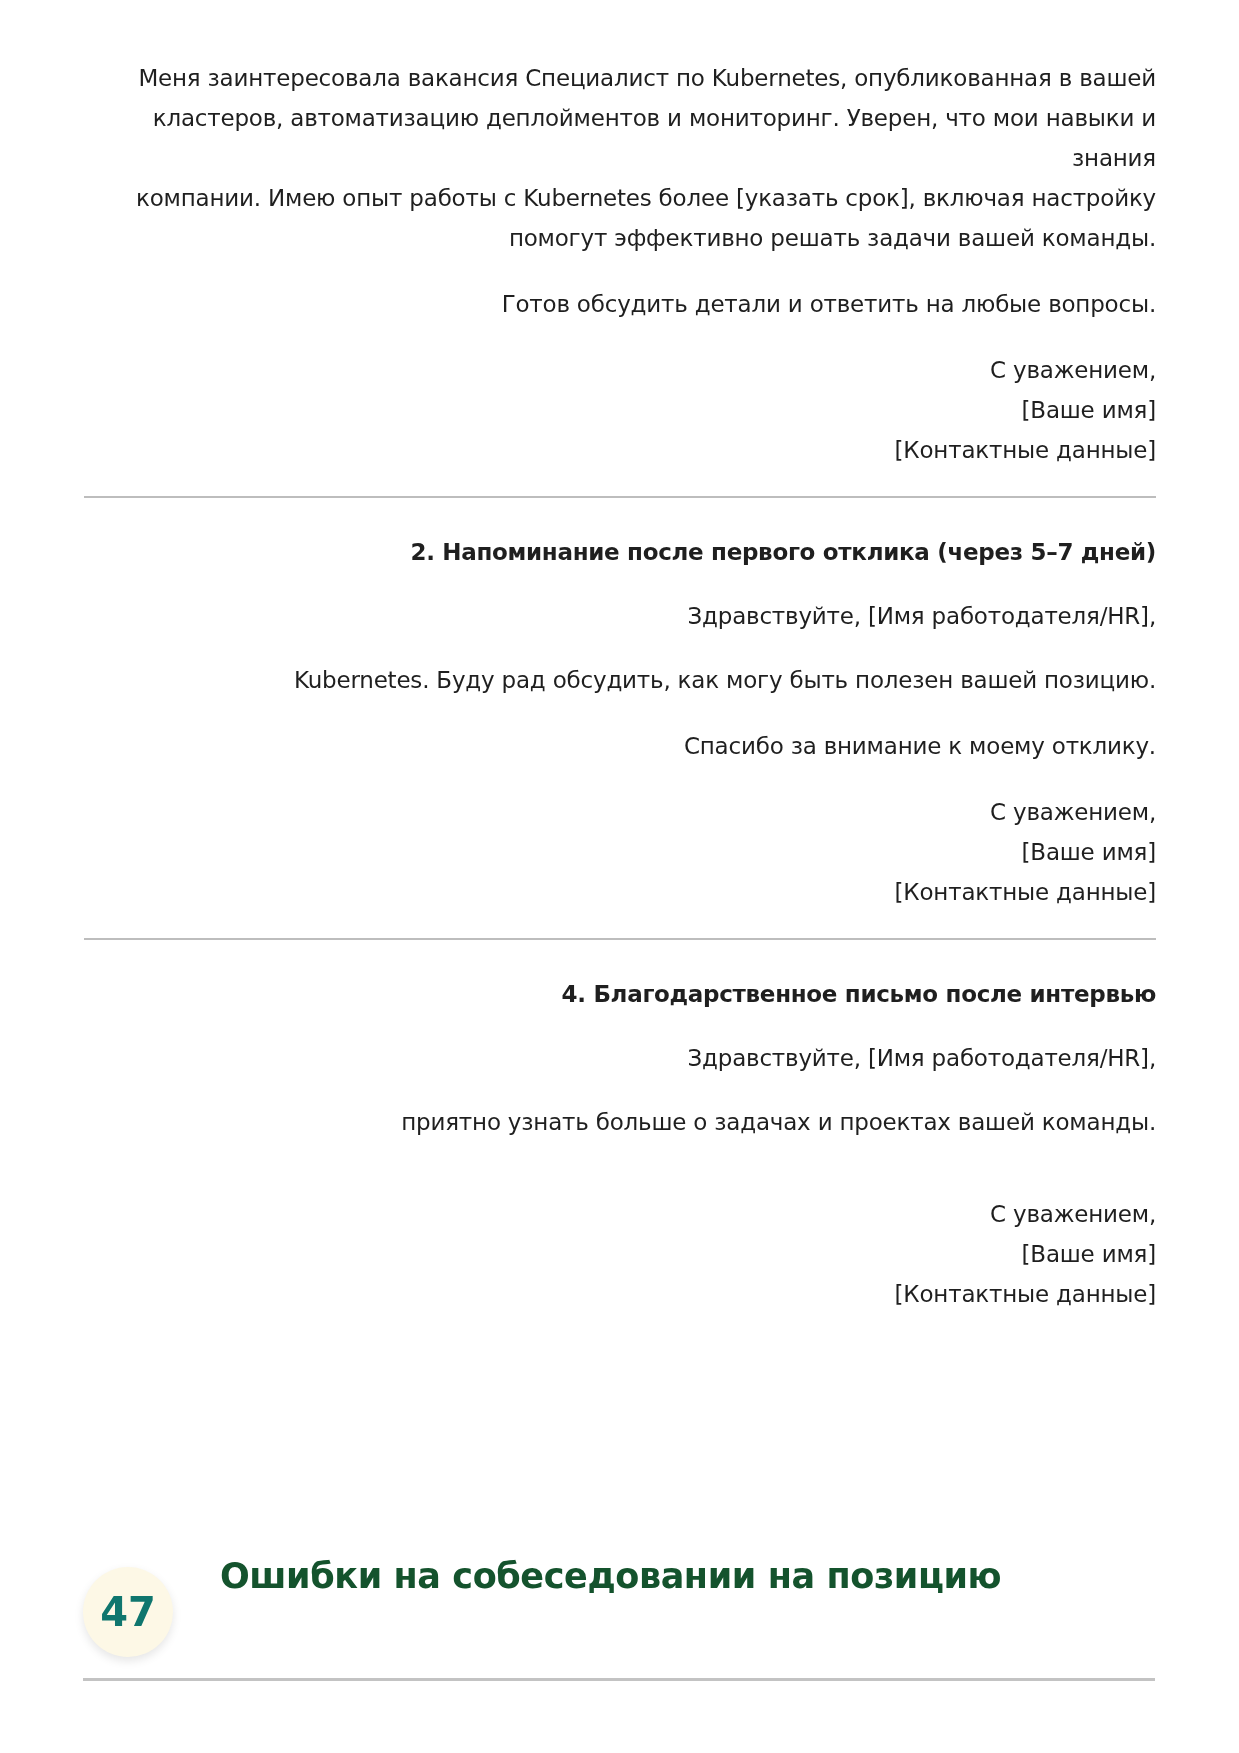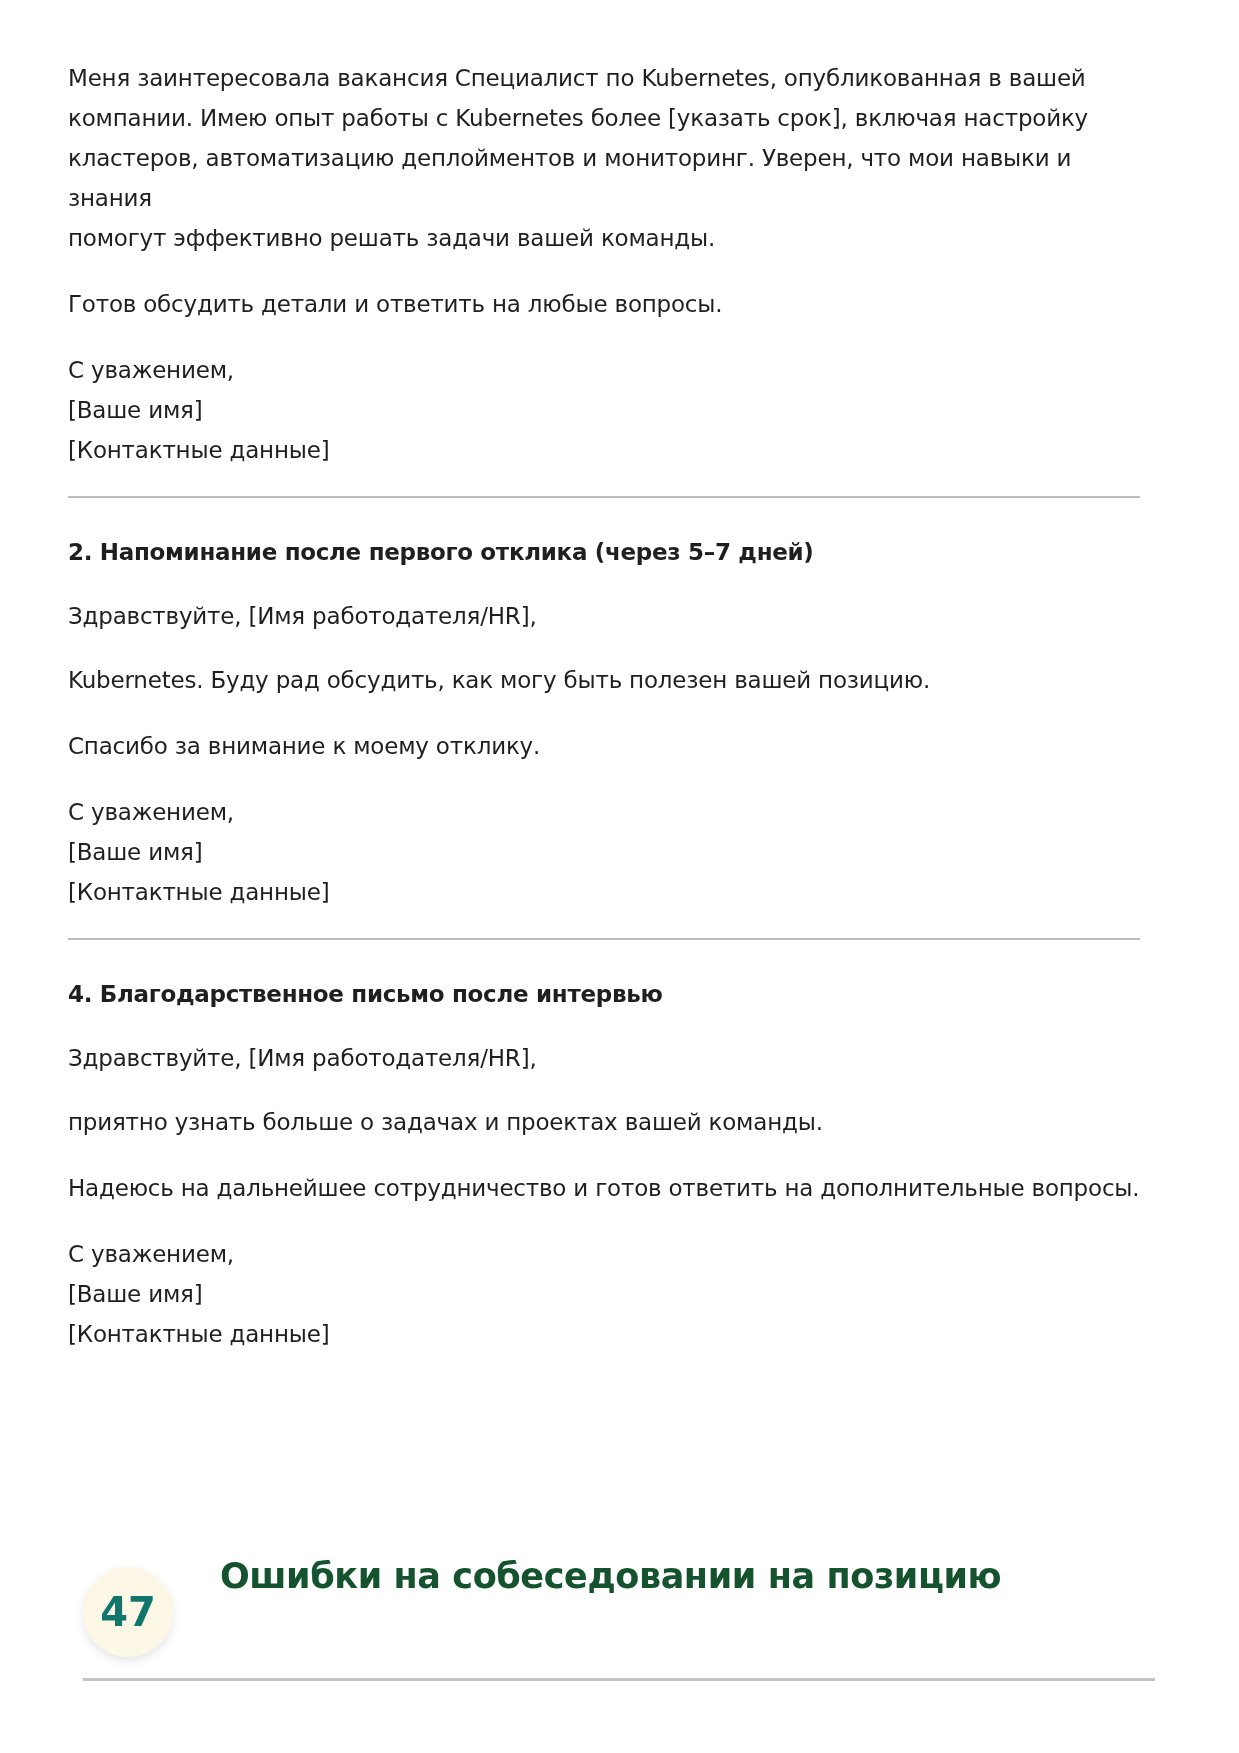--- a/index.html
+++ b/index.html
@@ -1,21 +1,21 @@
 <!DOCTYPE html>
 <html><head>
 <meta charset="utf-8">
 <style>
   html, body { margin: 0; padding: 0; background: #ffffff; }
   body {
     width: 1239px; height: 1753px; position: relative; overflow: hidden;
     font-family: "DejaVu Sans", "Liberation Sans", sans-serif;
     color: #1f1f1f;
   }
-  .page { position: absolute; left: 68px; top: 58px; width: 1072px; }
+  .page { position: absolute; left: 84px; top: 58px; width: 1072px; text-align: right; }
   p { margin: 0; font-size: 23px; line-height: 40px; letter-spacing: -0.2px; }
   .gap { height: 24px; }
   .gap-s { height: 26px; }
   .sep { height: 2px; background: #bdbdbd; margin: 26px 0 0 0; }
   .section-title { font-weight: bold; font-size: 23px; line-height: 40px; margin-top: 34px; letter-spacing: -0.3px; }
   .chapter { position: absolute; left: 83px; top: 1545px; width: 1072px; height: 130px; }
   .badge {
     position: absolute; left: 0; top: 22px; width: 90px; height: 90px; border-radius: 50%;
     background: #fdf8e6; box-shadow: 0 4px 10px rgba(0,0,0,0.10);
     display: flex; align-items: center; justify-content: center;
@@ -28,22 +28,22 @@
   .chapter-sep { position: absolute; left: 0; top: 133px; width: 1072px; height: 3px; background: #c3c3c3; }
 </style>
 </head>
 <body>
 
 <div class="page">
 
   <div>
     <div>
       <p>Меня заинтересовала вакансия Специалист по Kubernetes, опубликованная в вашей</p>
+      <p>кластеров, автоматизацию деплойментов и мониторинг. Уверен, что мои навыки и знания</p>
       <p>компании. Имею опыт работы с Kubernetes более [указать срок], включая настройку</p>
-      <p>кластеров, автоматизацию деплойментов и мониторинг. Уверен, что мои навыки и знания</p>
       <p>помогут эффективно решать задачи вашей команды.</p>
     </div>
     <div class="gap-s"></div>
     <p>Готов обсудить детали и ответить на любые вопросы.</p>
     <div class="gap-s"></div>
     <p>С уважением,</p>
     <p>[Ваше имя]</p>
     <p>[Контактные данные]</p>
   </div>
 
@@ -69,21 +69,20 @@
 
   <div>
     <p class="section-title">4. Благодарственное письмо после интервью</p>
     <div class="gap"></div>
     <p>Здравствуйте, [Имя работодателя/HR],</p>
     <div class="gap"></div>
     <div>
       <p>приятно узнать больше о задачах и проектах вашей команды.</p>
     </div>
     <div class="gap-s"></div>
-    <p>Надеюсь на дальнейшее сотрудничество и готов ответить на дополнительные вопросы.</p>
     <div class="gap-s"></div>
     <p>С уважением,</p>
     <p>[Ваше имя]</p>
     <p>[Контактные данные]</p>
   </div>
 </div>
 
 <div class="chapter">
   <div class="badge">47</div>
   <div class="chapter-title">

